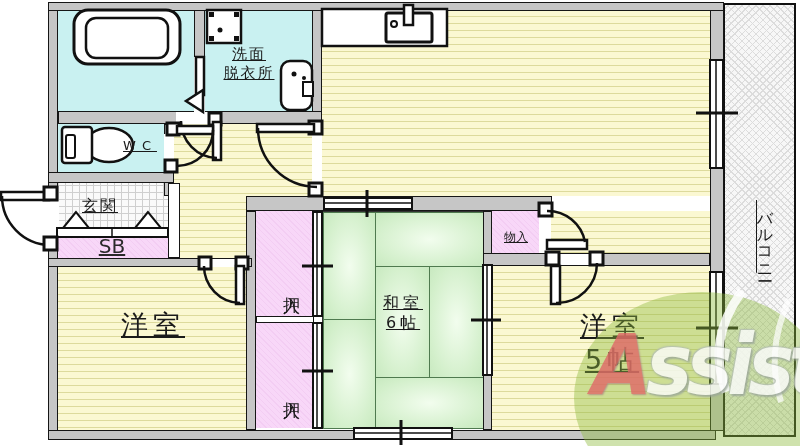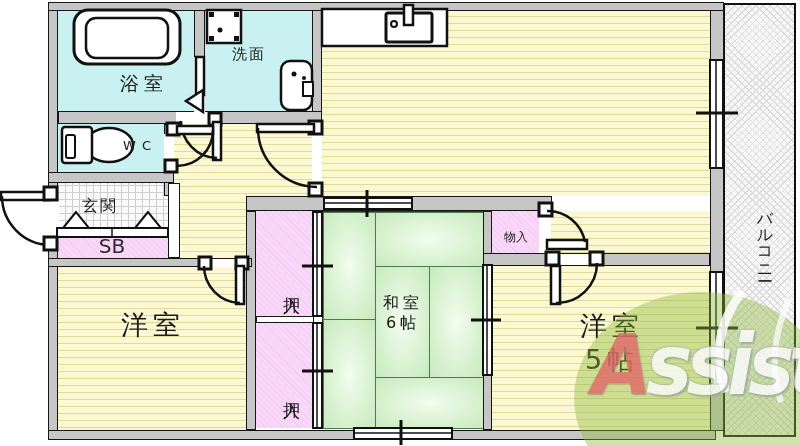--- a/index.html
+++ b/index.html
@@ -12,21 +12,21 @@
   .wet{background:#c9f1f1;}
   .floor{background:repeating-linear-gradient(180deg,#fbf8d2 0px,#fbf8d2 6px,#ddda9c 6px,#ddda9c 7px);}
   .pink{background:repeating-linear-gradient(45deg,#f8d7f8 0 3px,#f3cdf3 3px 4px);}
   .checker{background-image:repeating-linear-gradient(0deg,#cfcfcf 0 1px,transparent 1px 7px),
            repeating-linear-gradient(90deg,#cfcfcf 0 1px,transparent 1px 7px);background-color:#fafafa;}
   .hatch{background-image:repeating-linear-gradient(45deg,#dcdcdc 0 1px,transparent 1px 5px),
          repeating-linear-gradient(-45deg,#dcdcdc 0 1px,transparent 1px 5px);background-color:#f7f7f7;
          border:2px solid #111;}
   .tatami{position:absolute;box-sizing:border-box;border:1px solid #4f7a4f;
           background:radial-gradient(ellipse at center,#f2fdee 0%,#d2efca 75%,#c8e9c0 100%);}
-  .lbl{position:absolute;text-align:center;line-height:1.25;white-space:nowrap;}
+  .lbl{position:absolute;text-align:center;line-height:1.25;white-space:nowrap;text-decoration:underline;}
   .vert{writing-mode:vertical-rl;text-orientation:upright;white-space:normal;line-height:1.05;}
   svg{position:absolute;left:0;top:0;}
   .logo-text{position:absolute;left:592px;top:316px;font-size:84px;font-style:italic;
              font-weight:bold;letter-spacing:-6px;opacity:.8;transform:scaleX(.92);transform-origin:left;}
   .logo-text .rest{color:#fdfdfd;text-shadow:2px 2px 2px #9aa59a,-1px -1px 1px #b5bfb5,0 0 3px #9aa59a;}
   .logo-text .init{color:#e06868;text-shadow:1px 1px 2px #b08080;}
 </style>
 </head>
 <body>
 
@@ -201,23 +201,23 @@
       <line x1="317" y1="323" x2="317" y2="428" stroke-width="1.5"></line>
       <line x1="302" y1="371" x2="333" y2="371" stroke-width="3"></line>
     </g>
     <g fill="#fff" stroke="#111">
       <rect x="483" y="265" width="9" height="110" stroke-width="2"></rect>
       <line x1="487" y1="265" x2="487" y2="375" stroke-width="1.5"></line>
       <line x1="471" y1="320" x2="501" y2="320" stroke-width="3"></line>
     </g>
   </svg>
 
-  <div class="lbl" style="left:96px;top:72px;width:96px;font-size:19px;letter-spacing:5px;">浴室</div>
   <div class="lbl" style="left:206px;top:45px;width:86px;font-size:15px;letter-spacing:2px;">
     <div>洗面</div>
+    <div>脱衣所</div>
   </div>
   <div class="lbl" style="left:112px;top:138px;width:56px;font-size:13px;letter-spacing:6px;">WC</div>
   <div class="lbl" style="left:70px;top:196px;width:60px;font-size:16px;letter-spacing:2px;">玄関</div>
   <div class="lbl" style="left:80px;top:234px;width:64px;font-size:20px;color:#2a2a2a;">SB</div>
   <div class="lbl" style="left:70px;top:308px;width:166px;font-size:27px;letter-spacing:5px;">
     <div>洋室</div>
   </div>
   <div class="lbl" style="left:330px;top:293px;width:146px;font-size:16px;letter-spacing:4px;">
     <div>和室</div>
     <div>6帖</div>

